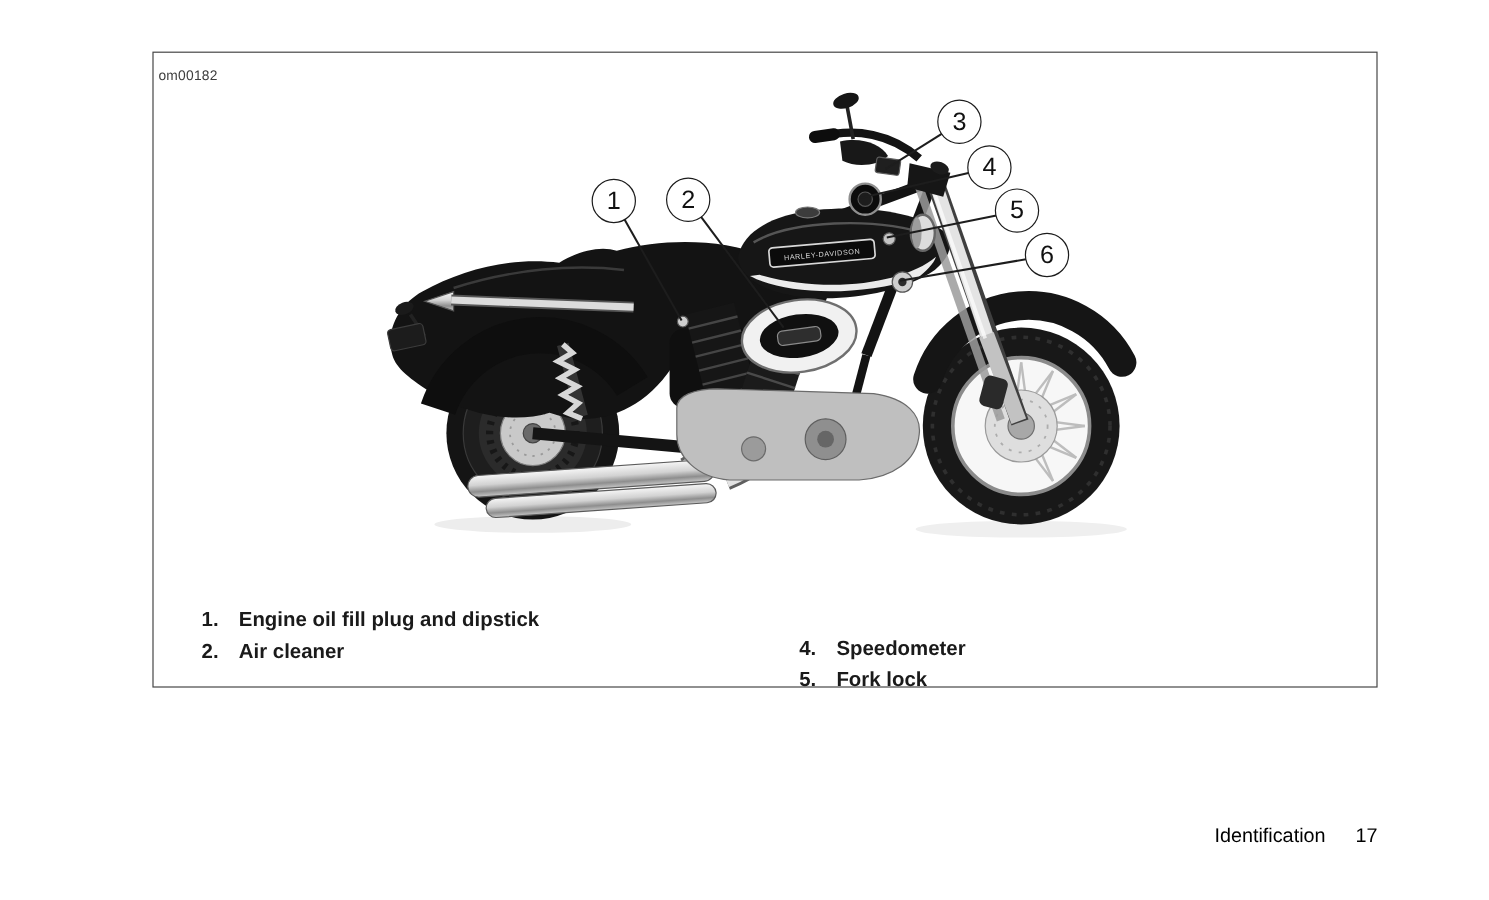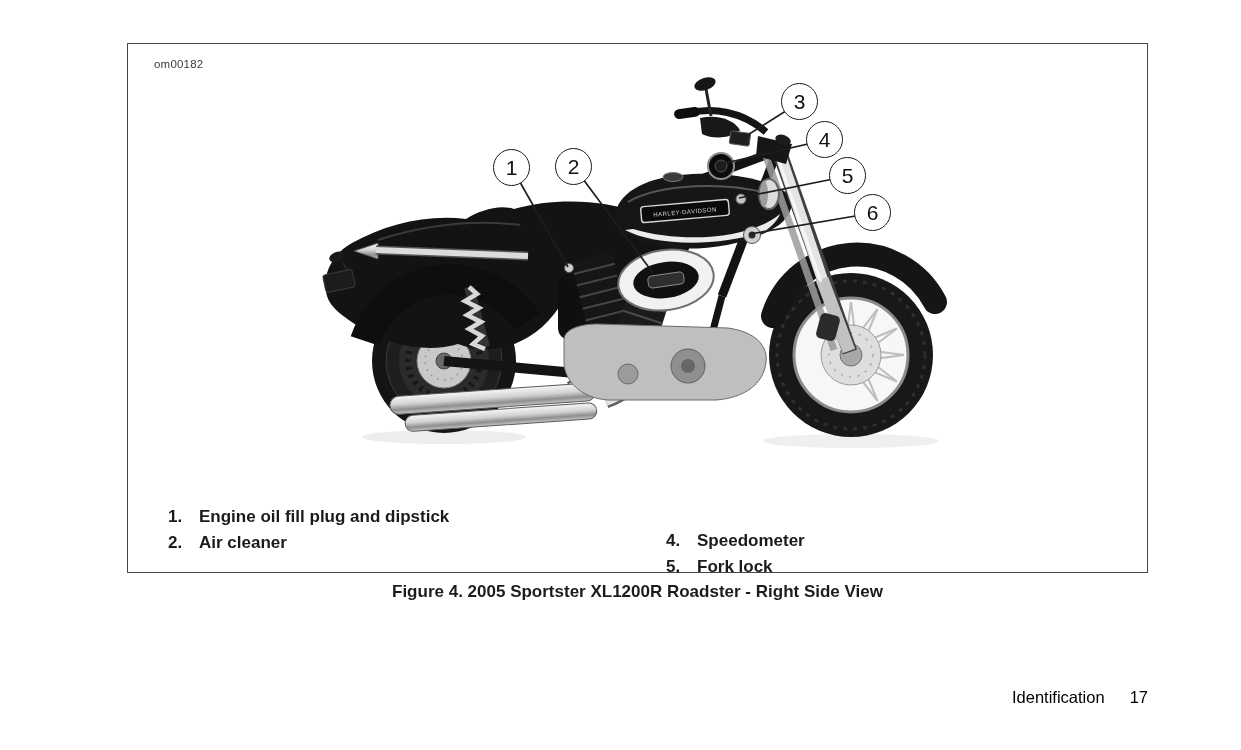--- a/index.html
+++ b/index.html
@@ -4,21 +4,21 @@
 <style>
   * { margin:0; padding:0; box-sizing:border-box; }
   body { background:#ffffff; font-family:"Liberation Sans","DejaVu Sans",sans-serif; }
   .page { position:relative; width:1241px; height:750px; background:#ffffff; overflow:hidden; }
 
   .figure-box {
     position:absolute; left:127px; top:43px; width:1021px; height:530px;
     border:1px solid #474747; background:#ffffff;
   }
   .image-id {
-    position:absolute; left:26px; top:14px;
+    position:absolute; left:4px; top:14px;
     font-size:11.5px; color:#3c3c3c; letter-spacing:.2px;
   }
   svg.bike { position:absolute; left:0; top:0; width:1019px; height:528px; z-index:1; }
 
   .callout {
     position:absolute; width:37px; height:37px; border:1.7px solid #1c1c1c;
     border-radius:50%; background:#ffffff; z-index:2;
     display:flex; align-items:center; justify-content:center;
     font-size:21px; color:#111; line-height:1;
   }
@@ -235,20 +235,19 @@
         <div class="legend-row"><span class="num">1.</span><span>Engine oil fill plug and dipstick</span></div>
         <div class="legend-row"><span class="num">2.</span><span>Air cleaner</span></div>
       </div>
       <div class="legend-col right">
         <div class="legend-row"><span class="num">4.</span><span>Speedometer</span></div>
         <div class="legend-row"><span class="num">5.</span><span>Fork lock</span></div>
       </div>
     </div>
   </div>
 
-  <div class="caption">Figure 4. 2005 Sportster XL1200R Roadster - Right Side View</div>
 
   <div class="footer">
     <span>Identification</span>
     <span>17</span>
   </div>
 
 </div>
 
 </body></html>

